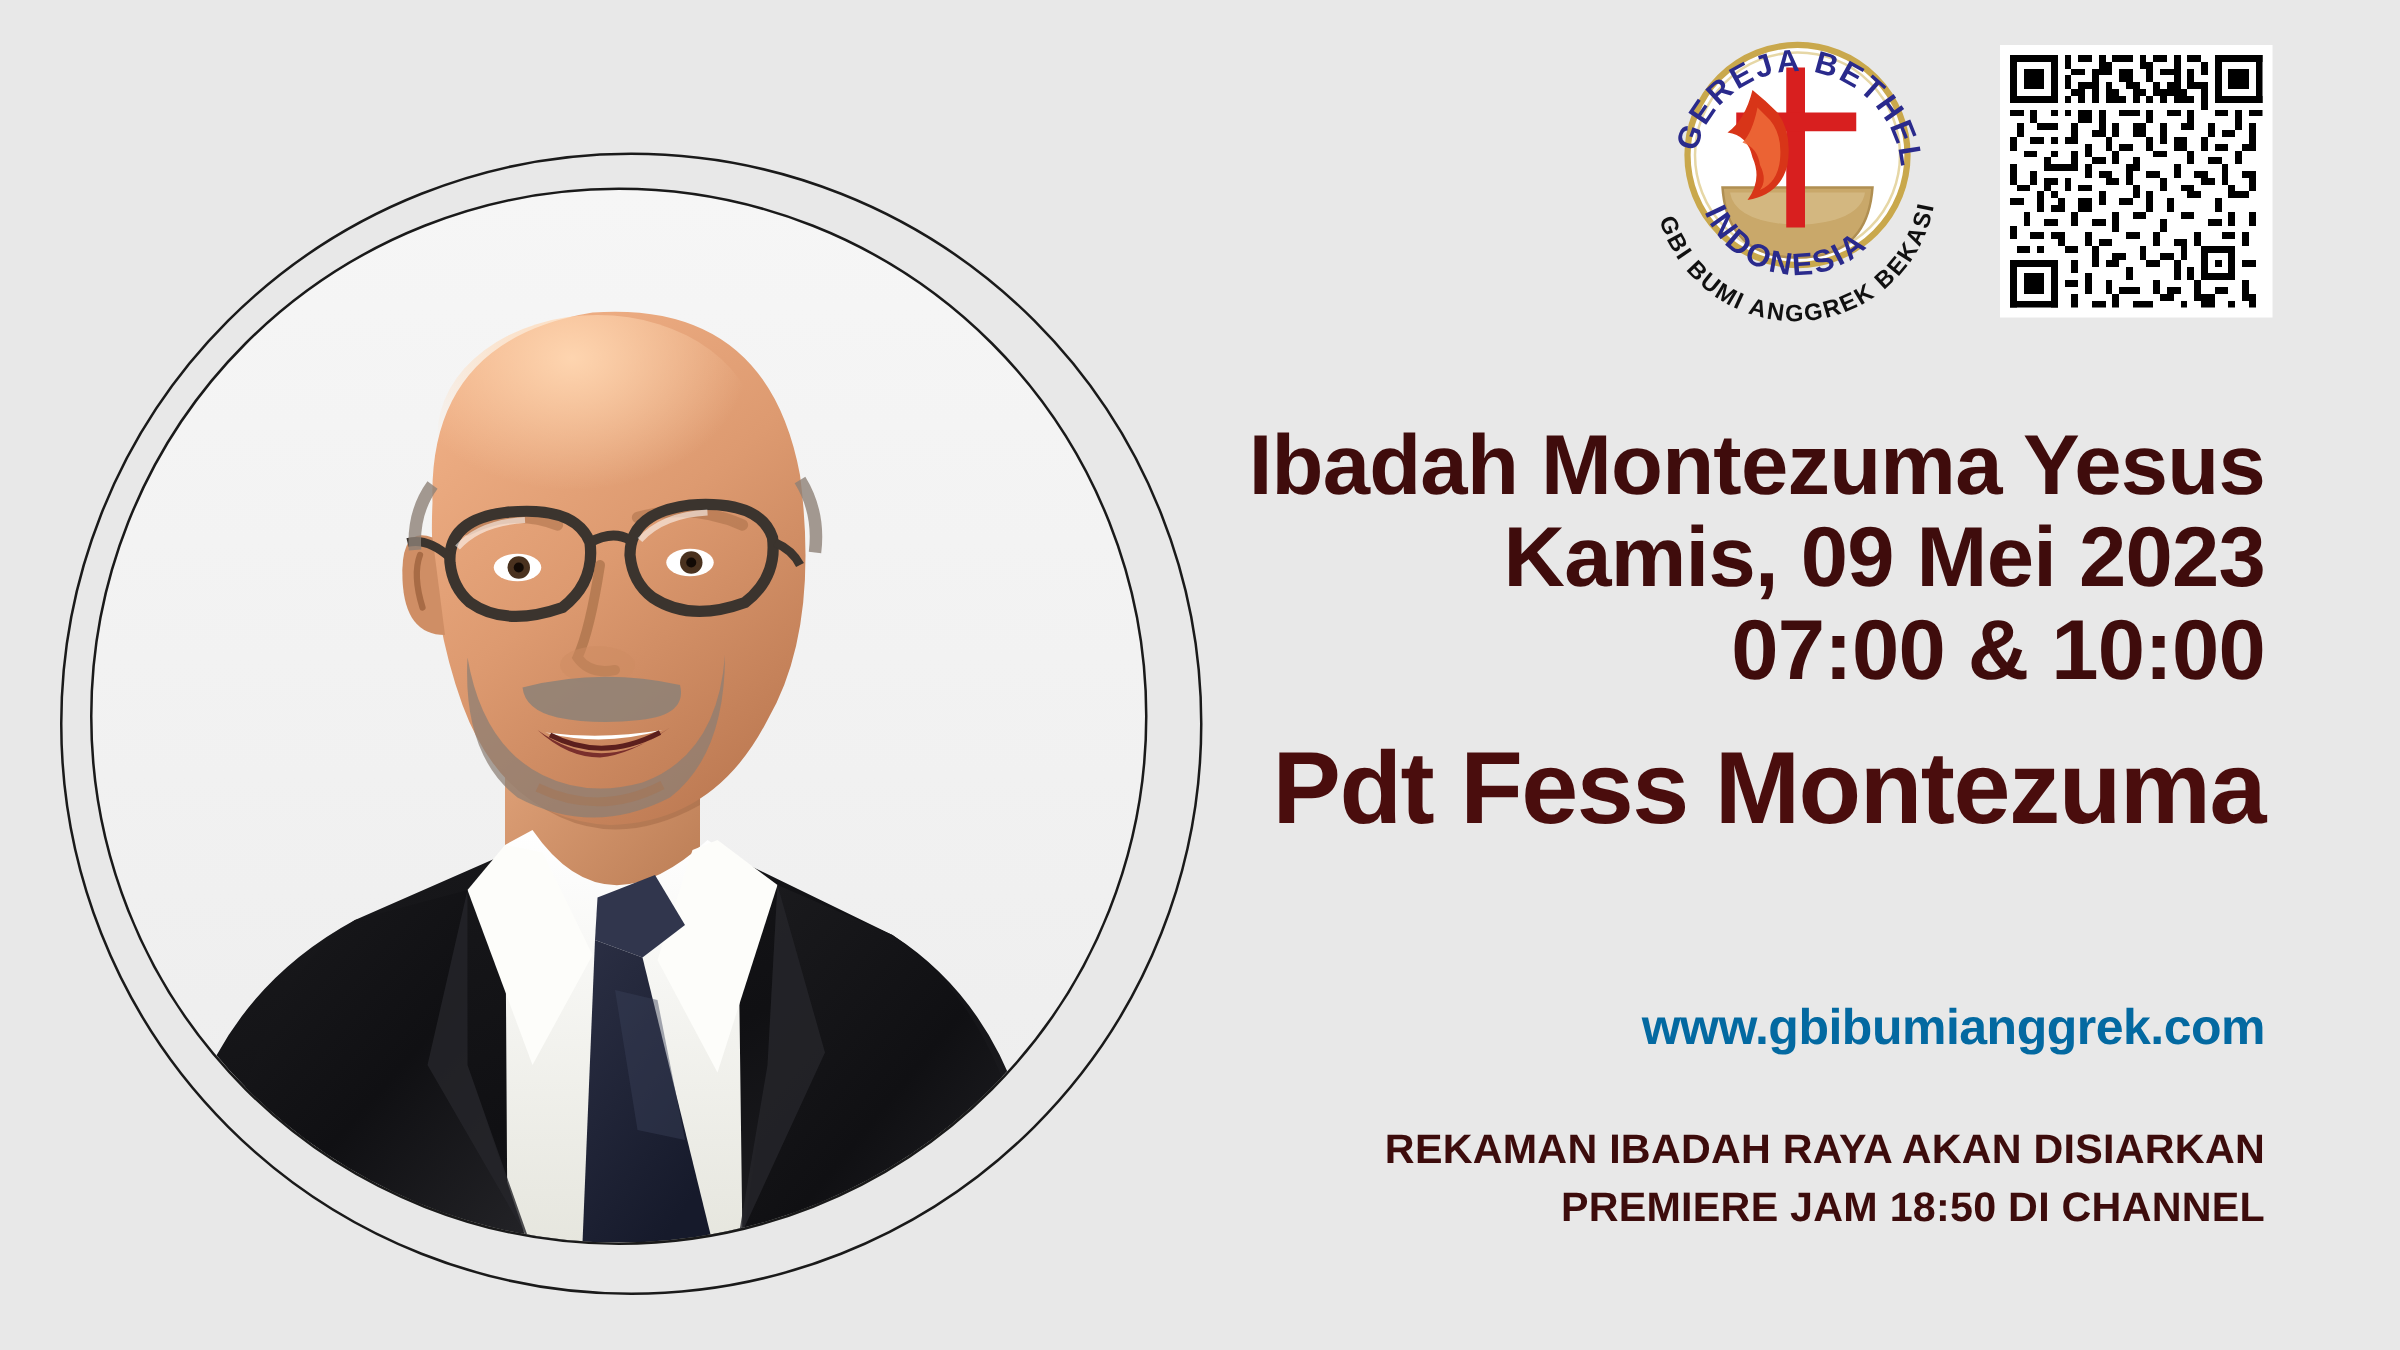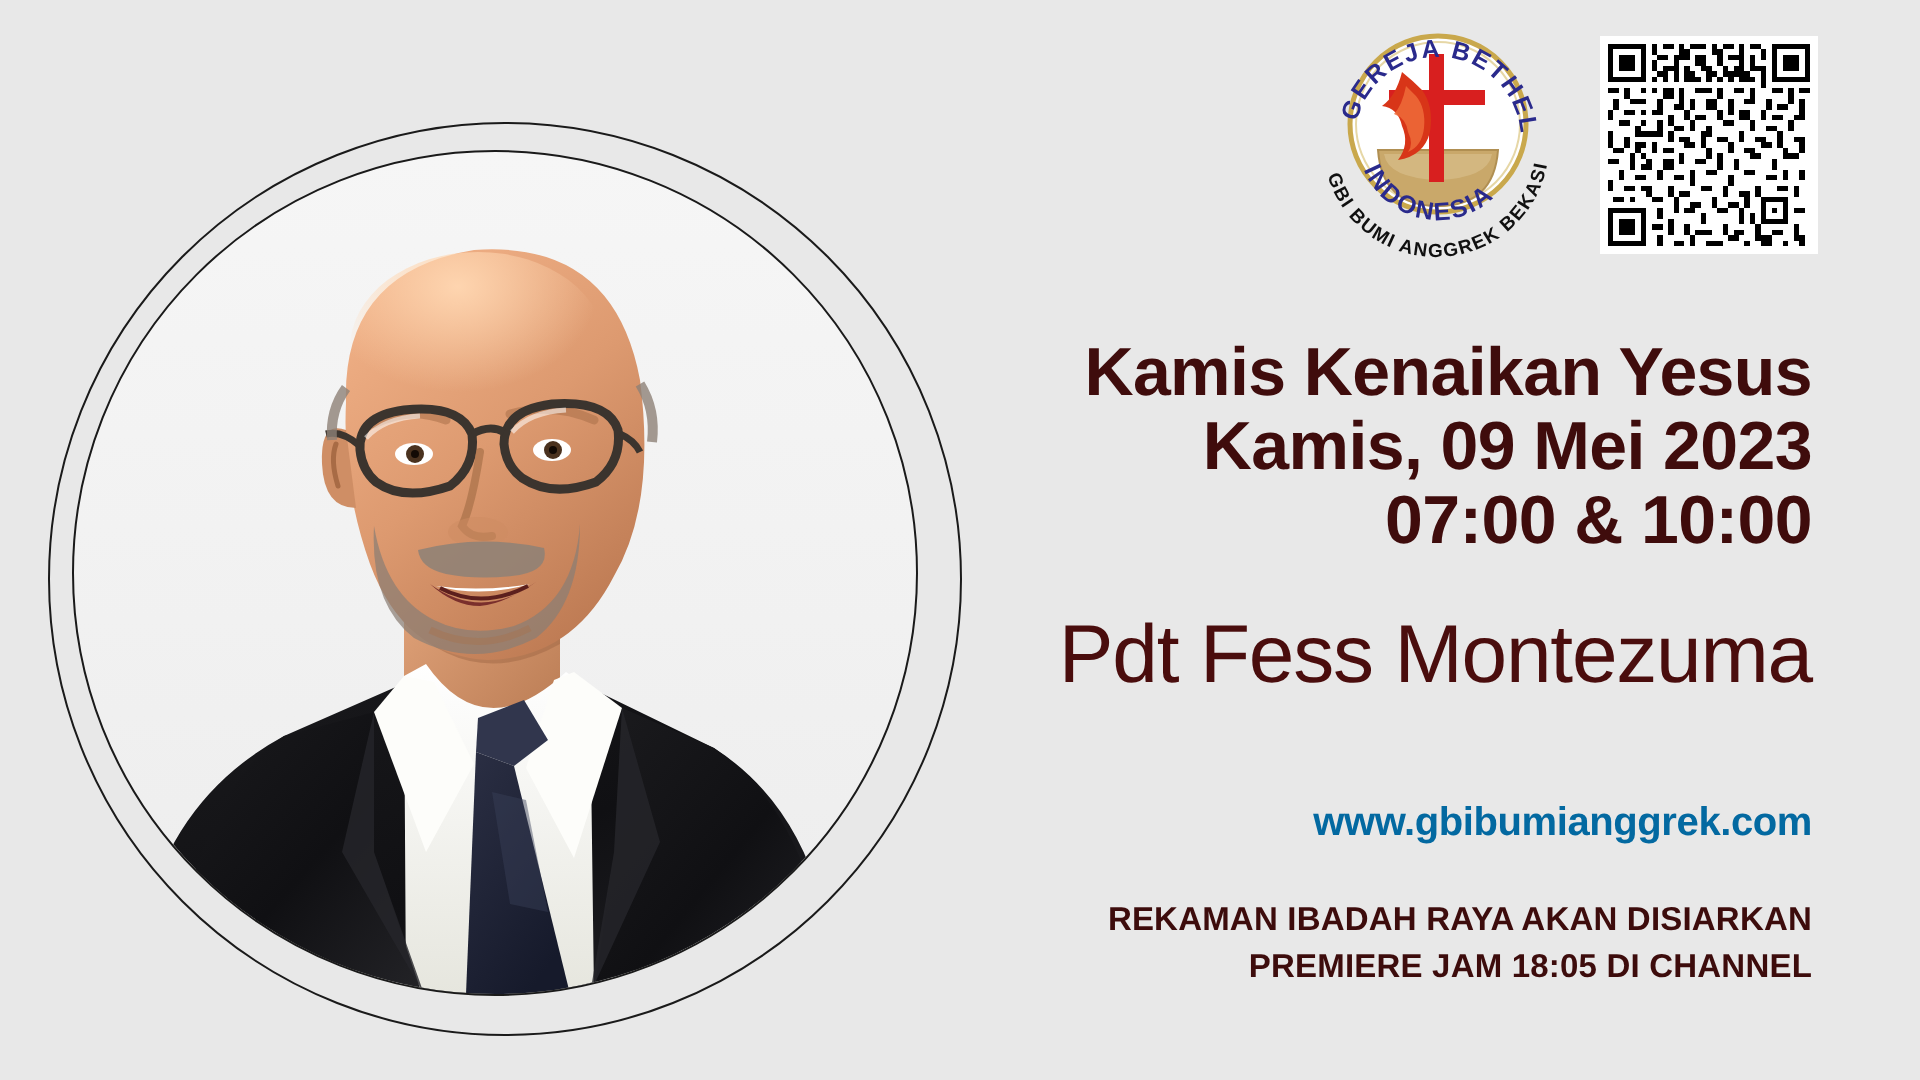--- a/index.html
+++ b/index.html
@@ -81,23 +81,23 @@
     font-size:68px;
     font-weight:700;
     letter-spacing:-0.6px;
     line-height:1.0;
   }
   #hl1{ top:338px; }
   #hl2{ top:412px; }
   #hl3{ top:486px; }
 
   #speaker{
-    top:608px;
+    top:584px;
     font-size:82px;
-    font-weight:400;
+    font-weight:700;
     letter-spacing:-1.2px;
     color:#4a0d0d;
   }
 
   #website{
     top:800px;
     font-size:40px;
     font-weight:700;
     letter-spacing:-0.4px;
     color:#0369a1;
@@ -468,25 +468,25 @@
         <rect x="22" y="35" width="2" height="1"></rect>
           <rect x="25" y="36" width="1" height="1"></rect>
         <rect x="28" y="35" width="2" height="2"></rect>
           <rect x="32" y="36" width="1" height="1"></rect>
         <rect x="35" y="35" width="1" height="2"></rect>
       </g>
     </svg>
   </div>
 
   <div id="text-col">
-    <div class="txt headline" id="hl1">Kamis Kenaikan Yesus</div>
+    <div class="txt headline" id="hl1">Ibadah Montezuma Yesus</div>
     <div class="txt headline" id="hl2">Kamis, 09 Mei 2023</div>
     <div class="txt headline" id="hl3">07:00 &amp; 10:00</div>
 
     <div class="txt" id="speaker">Pdt Fess Montezuma</div>
 
     <div class="txt" id="website">www.gbibumianggrek.com</div>
 
     <div class="txt footline" id="fl1">REKAMAN IBADAH RAYA AKAN DISIARKAN</div>
-    <div class="txt footline" id="fl2">PREMIERE JAM 18:05 DI CHANNEL</div>
+    <div class="txt footline" id="fl2">PREMIERE JAM 18:50 DI CHANNEL</div>
   </div>
 
 </div>
 
 </body></html>

